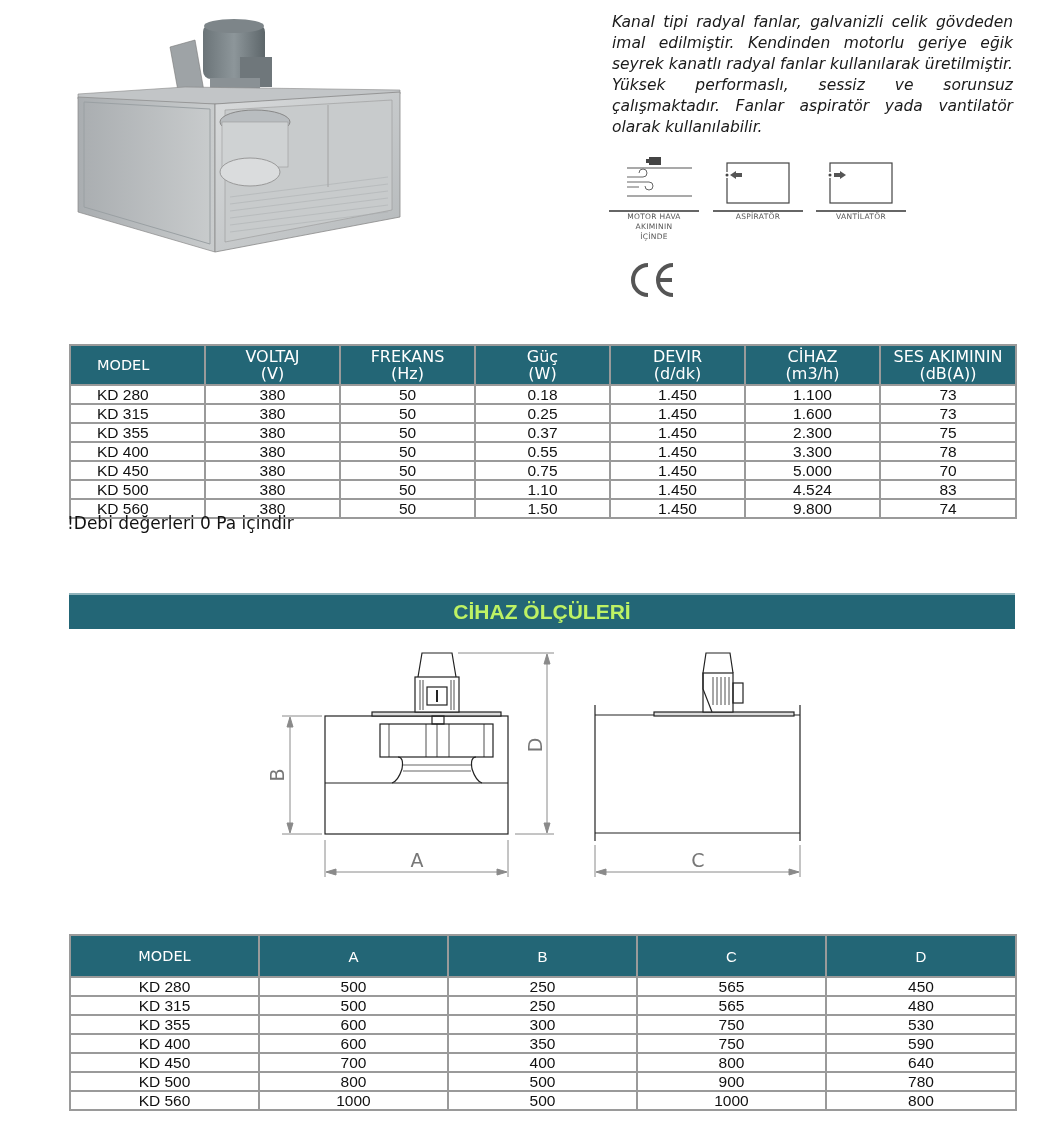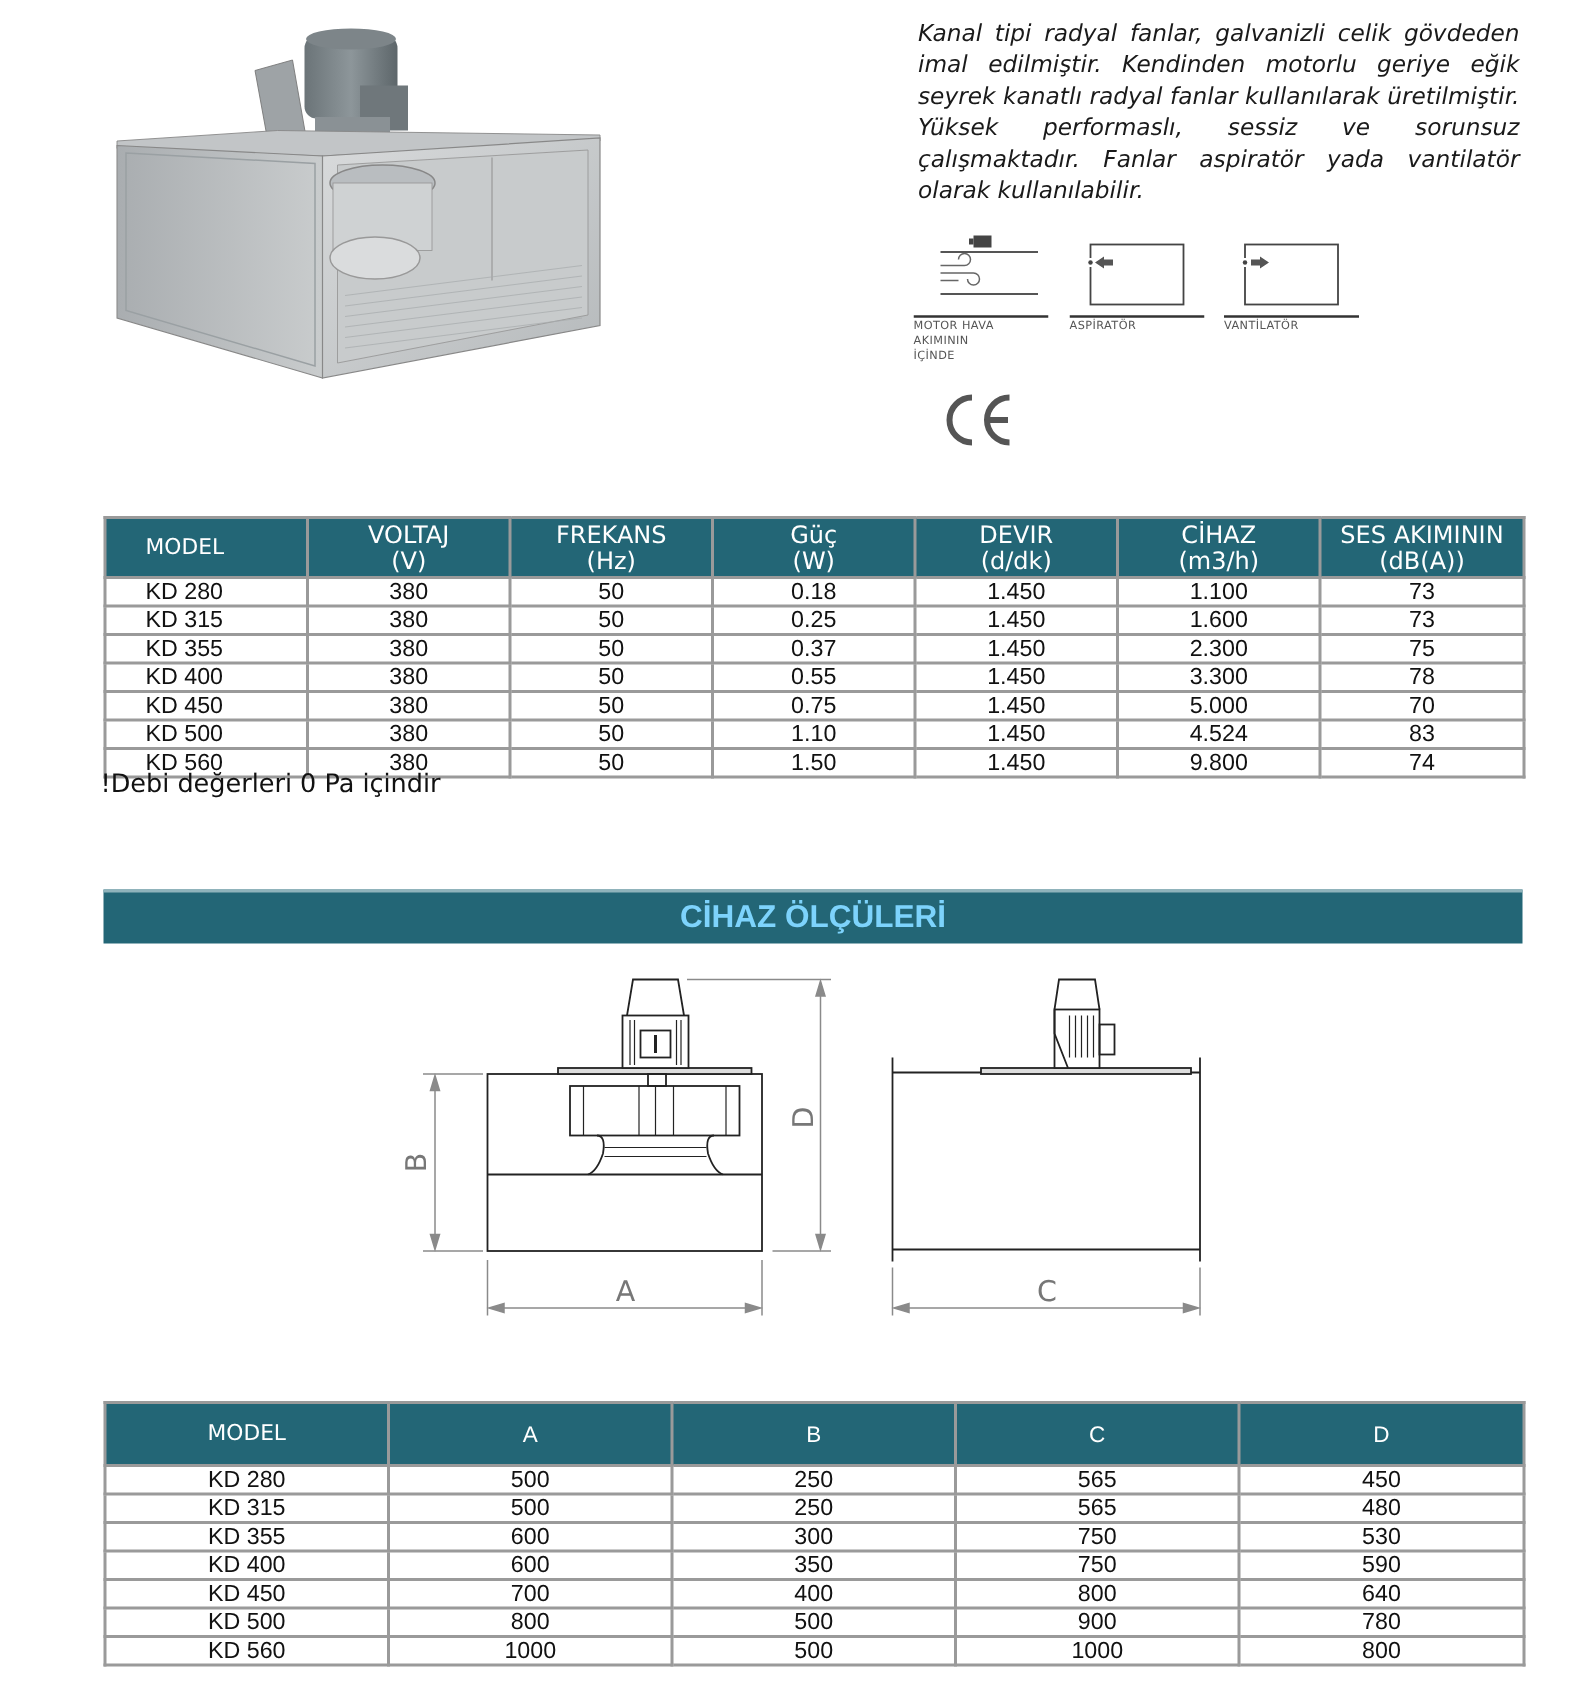--- a/index.html
+++ b/index.html
@@ -7,42 +7,42 @@
            font-family: "DejaVu Sans", sans-serif; color: #111; }
 
     .product-photo { position: absolute; left: 70px; top: 12px; width: 360px; height: 255px; }
 
     .description { position: absolute; left: 612px; top: 12px; width: 401px;
                    font-size: 15.5px; line-height: 21px; text-align: justify; color: #1a1a1a; font-style: italic; }
 
     .icons-row { position: absolute; left: 609px; top: 155px; width: 415px; height: 95px; }
     .icon-item { position: absolute; top: 0; width: 90px; height: 95px; }
     .icon-item svg { position: absolute; left: 0; top: 0; }
-    .icon-label { position: absolute; left: 0; width: 90px; top: 57px; text-align: left;
+    .icon-label { position: absolute; left: 0; width: 90px; top: 57px; text-align: center;
                   font-size: 7.5px; line-height: 10px; color: #555; letter-spacing: 0.3px; }
 
     .ce-mark { position: absolute; left: 626px; top: 260px; width: 55px; height: 40px; }
 
     table.spec { position: absolute; border-collapse: collapse; table-layout: fixed;
                  font-family: "Liberation Sans", sans-serif; margin-top: 28px; }
     table.spec th { background: #236676; color: #fff; font-weight: normal;
                     border: 2px solid #9a9a9a; font-family: "DejaVu Sans", sans-serif;
                     font-size: 16px; line-height: 17px; padding: 0; }
     table.spec td { border: 2px solid #9a9a9a; font-size: 15.5px; text-align: center;
                     padding: 0; height: 17px; line-height: 17px; color: #111; }
 
     #perf-table { left: 69px; top: 316px; width: 946px; }
     #perf-table th { height: 38px; }
     #perf-table td.model { text-align: left; padding-left: 26px; }
 
     .note { position: absolute; left: 67px; top: 513px; font-size: 17px; color: #111; }
 
     .section-band { position: absolute; left: 69px; top: 593px; width: 946px; height: 36px;
                     background: #236676; border-top: 2px solid #8fb3bb; box-sizing: border-box;
-                    color: #7dd3fc; text-align: center; font-family: "Liberation Sans", sans-serif;
+                    color: #bef264; text-align: center; font-family: "Liberation Sans", sans-serif;
                     font-weight: bold; font-size: 21px; line-height: 33px; }
 
     .drawing-front { position: absolute; left: 262px; top: 645px; width: 300px; height: 235px; }
     .drawing-side  { position: absolute; left: 588px; top: 645px; width: 225px; height: 235px; }
 
     #dim-table { left: 69px; top: 906px; width: 946px; }
     #dim-table th { height: 40px; }
   </style>
 </head>
 <body>

